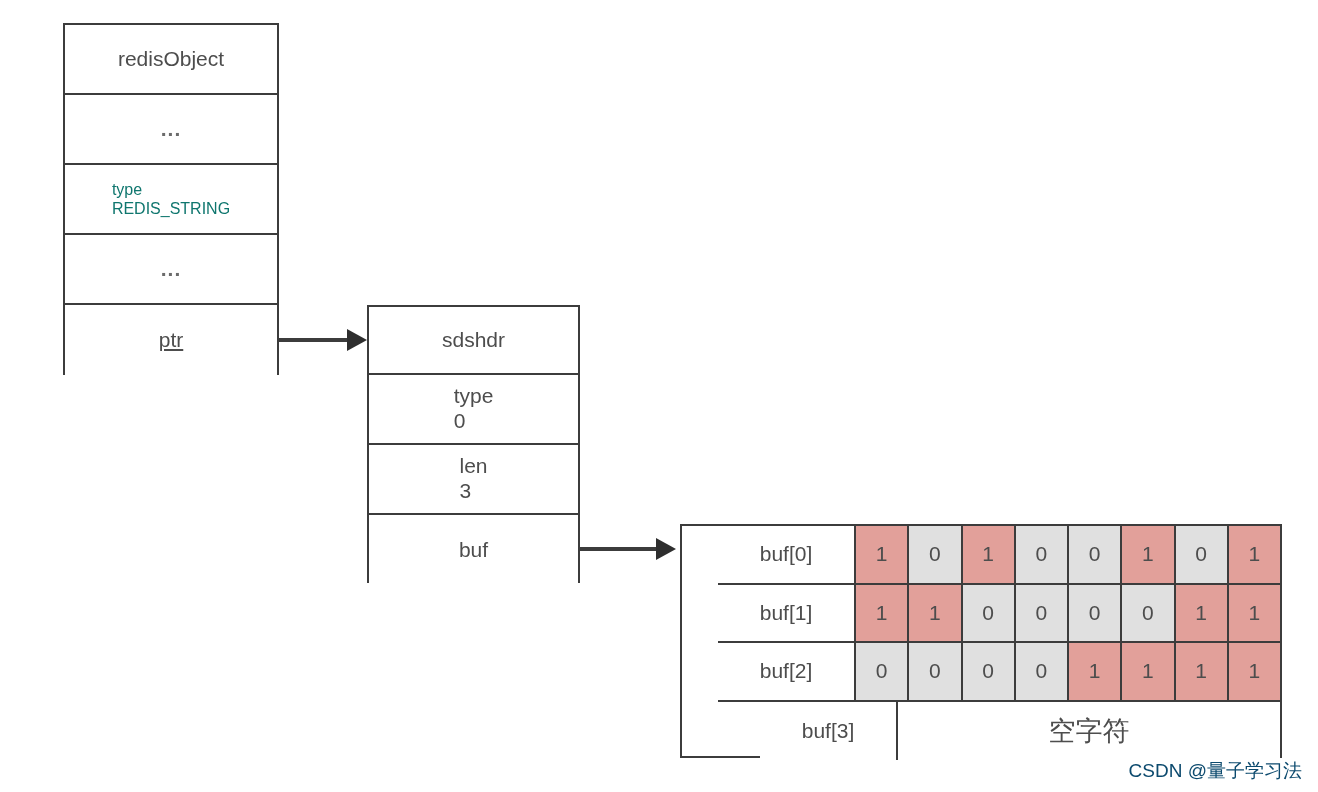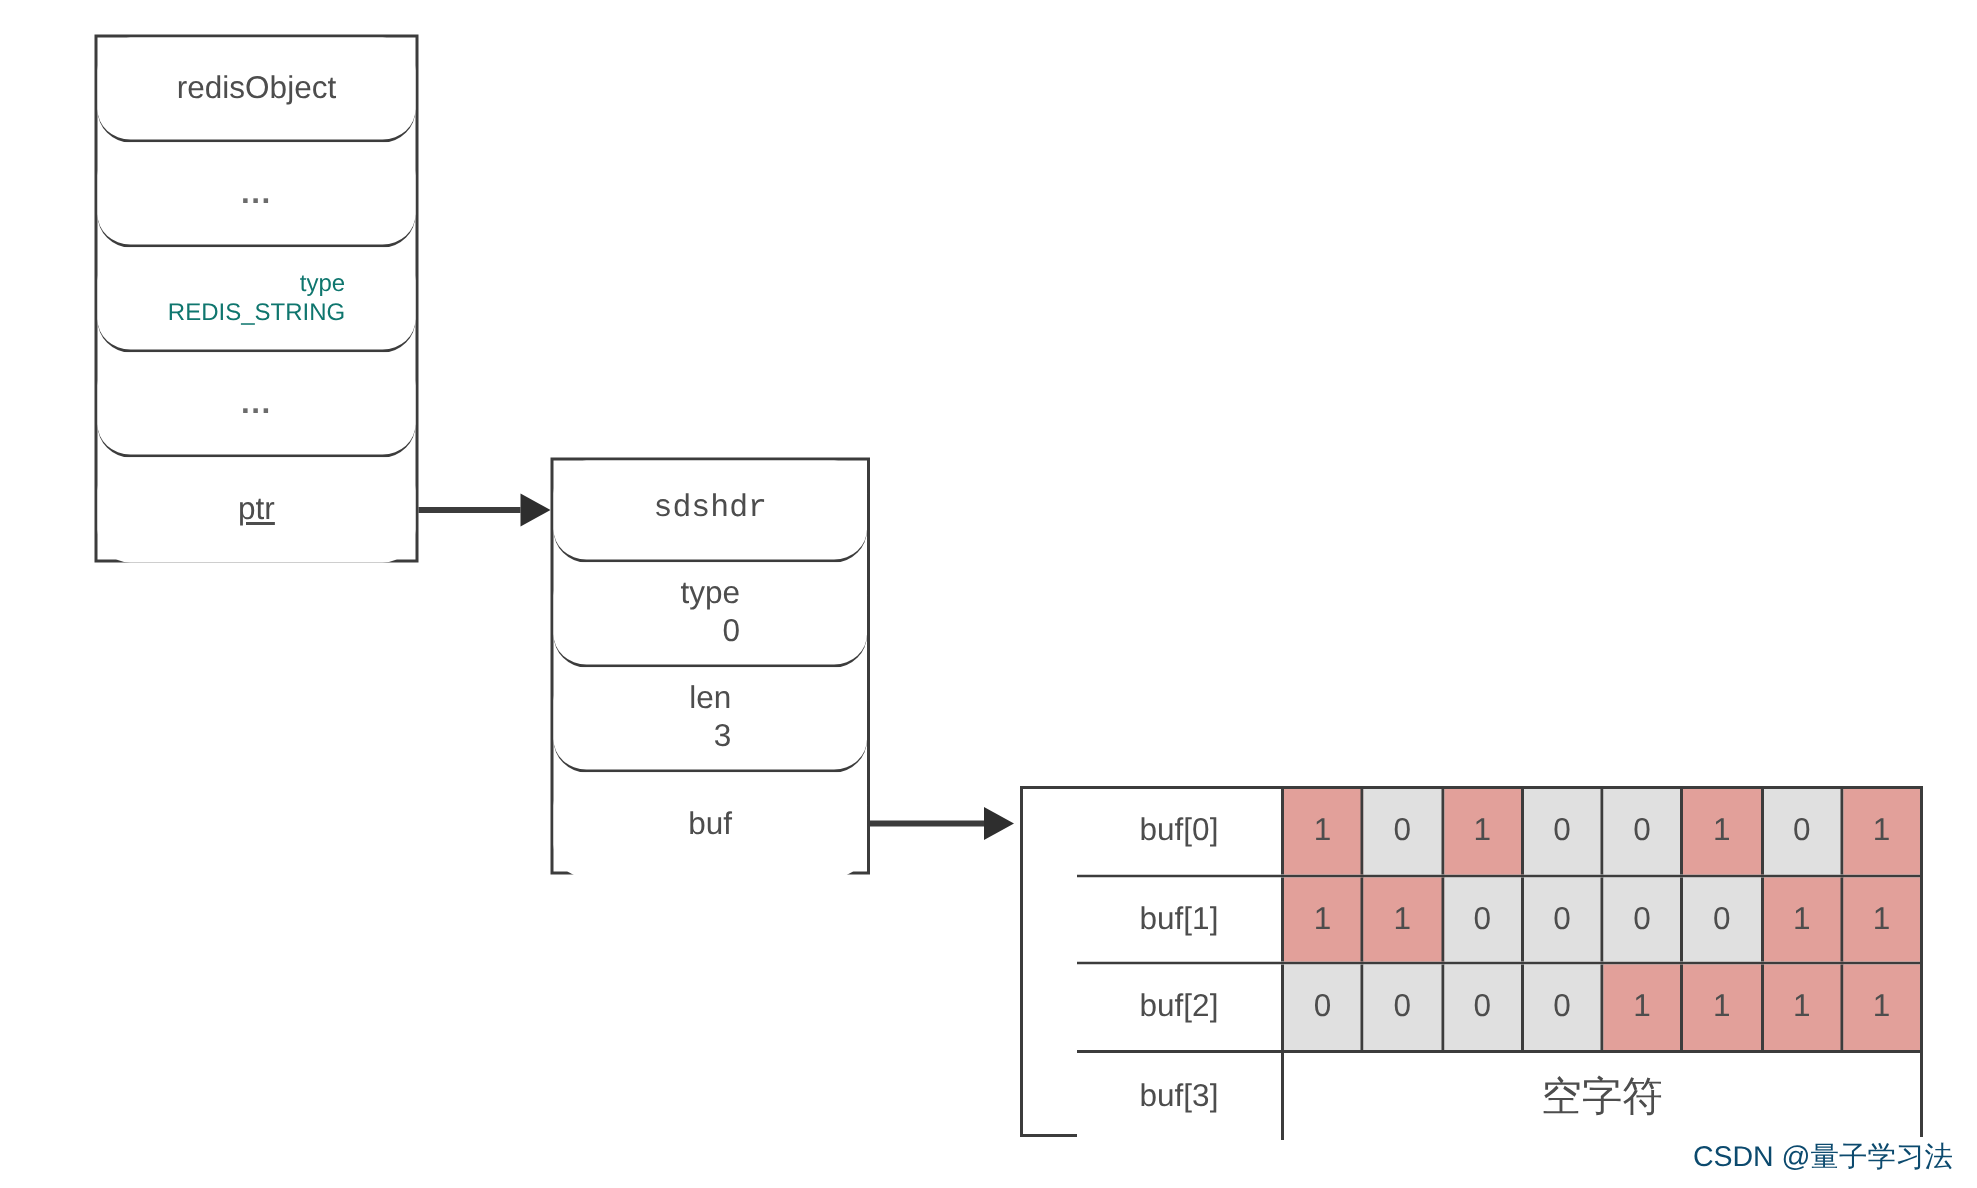--- a/index.html
+++ b/index.html
@@ -25,26 +25,25 @@
     border: 2.5px solid #3c3c3c;
     box-sizing: border-box;
     background: #ffffff;
   }
   .struct-row {
     box-sizing: border-box;
     border-bottom: 2.5px solid #3c3c3c;
     display: flex;
     align-items: center;
     justify-content: center;
-    text-align: right;
+    text-align: left;
     font-size: 21px;
     color: #4d4d4d;
     line-height: 1.18;
     background: #ffffff;
-    border-radius: 22px;
   }
   .struct-row:last-child {
     border-bottom: none;
   }
   .struct-row .two-line {
     display: block;
   }
   .ellipsis-row {
     font-size: 21px;
     letter-spacing: 1px;
@@ -89,20 +88,21 @@
     padding-left: 36px;
   }
   .bit-row {
     display: flex;
     box-sizing: border-box;
     border-bottom: 2.5px solid #3c3c3c;
     height: 58.5px;
   }
   .bit-row:last-child {
     border-bottom: none;
+    margin-left: 42px;
   }
   .bit-label {
     box-sizing: border-box;
     width: 138px;
     flex: 0 0 138px;
     border-right: 2.5px solid #3c3c3c;
     display: flex;
     align-items: center;
     justify-content: center;
     font-size: 21px;
@@ -174,21 +174,21 @@
       <span>ptr</span>
     </div>
   </div>
 
   <div class="arrow" style="left:279px; top:340px; width:88px;">
     <div class="shaft" style="width:68px;"></div>
     <div class="head" style="left:68px;"></div>
   </div>
 
   <div class="struct-box" style="left:367px; top:305px; width:213px; height:278px;">
-    <div class="struct-row" style="height:68px;font-family:Liberation Mono, monospace;">
+    <div class="struct-row" style="height:68px;">
       <span>sdshdr</span>
     </div>
     <div class="struct-row" style="height:70px;">
       <span class="two-line">
         <span class="two-line">type</span>
         <span class="two-line">0</span>
       </span>
     </div>
     <div class="struct-row" style="height:70px;">
       <span class="two-line">

